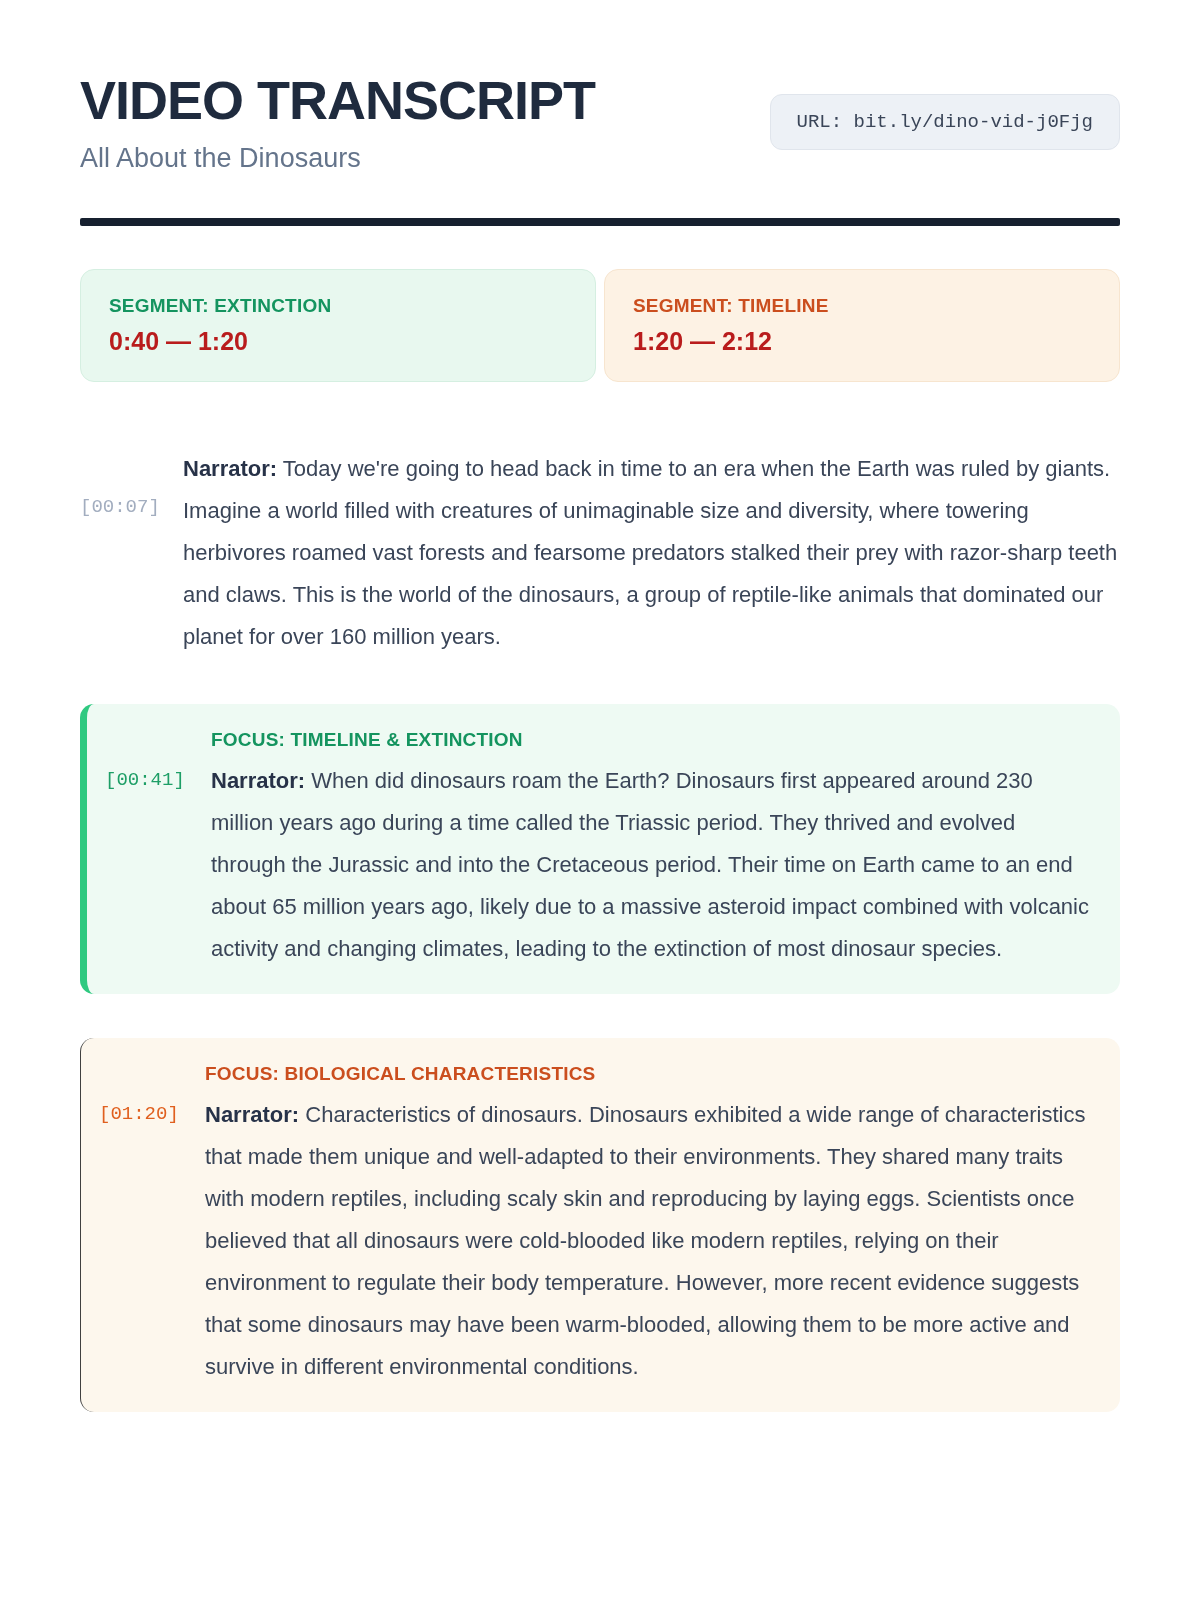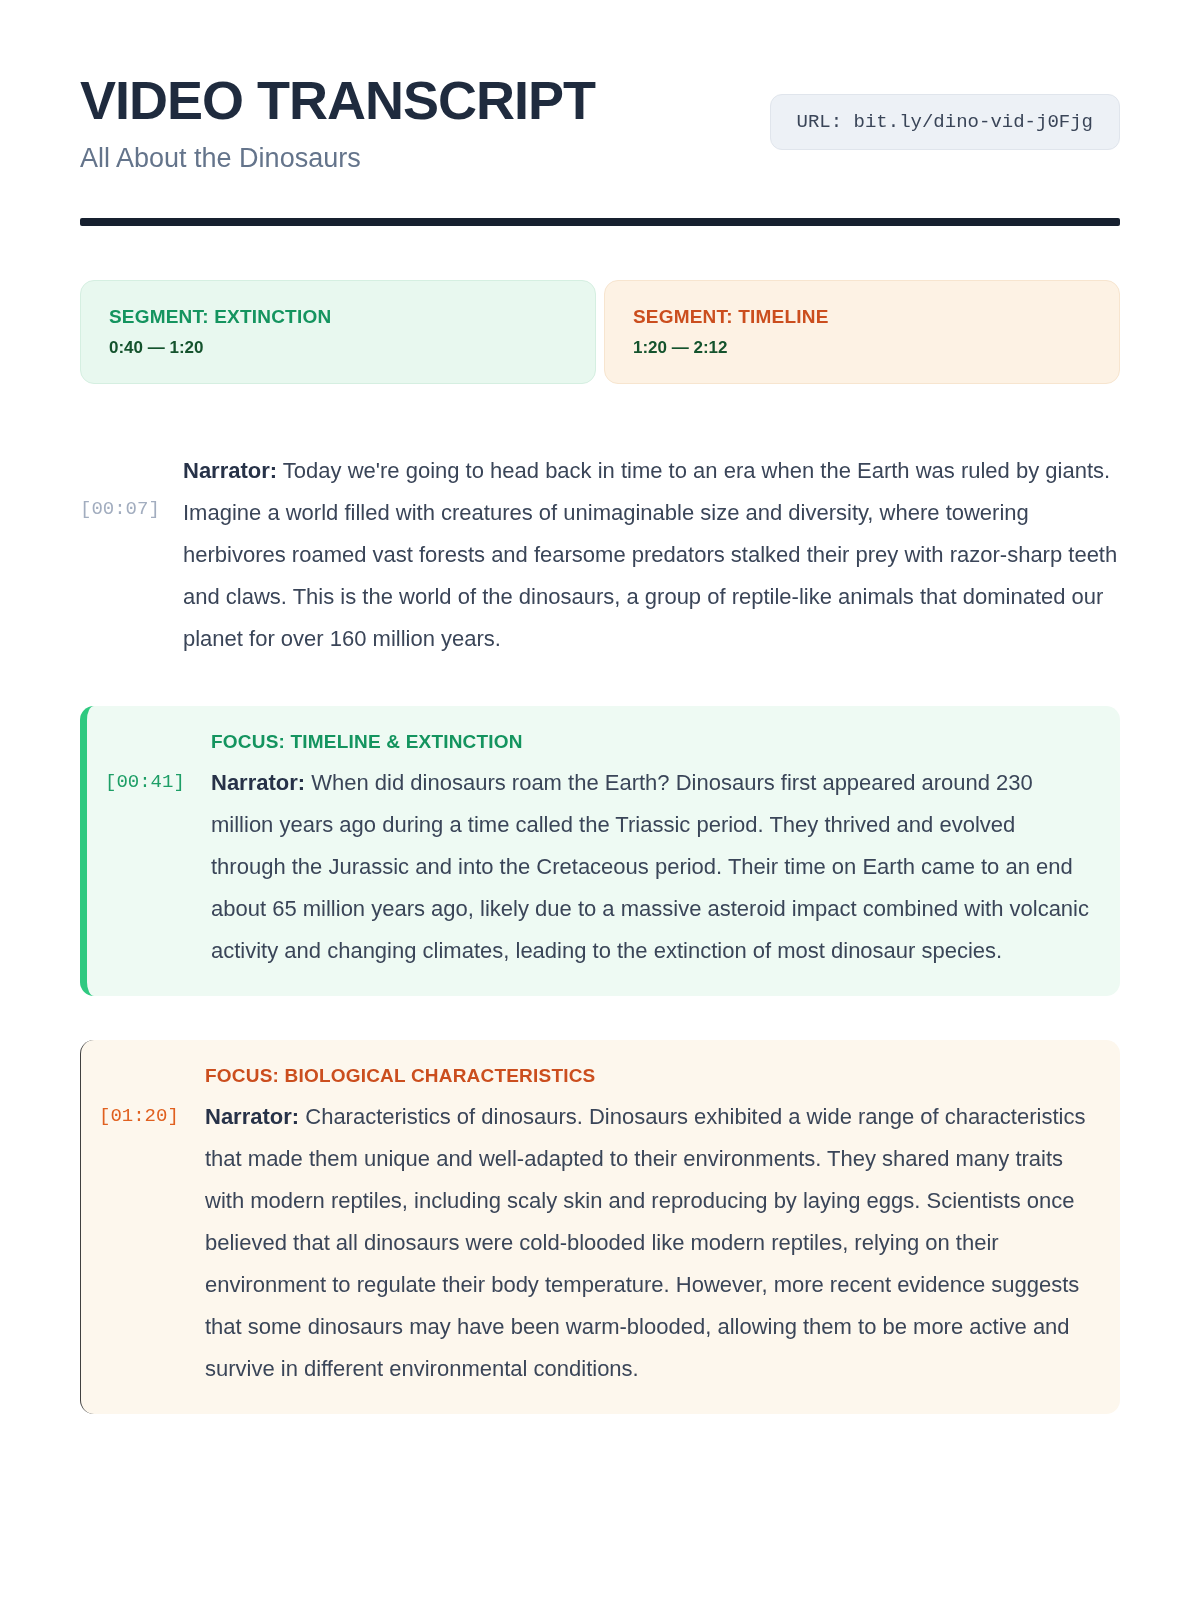--- a/index.html
+++ b/index.html
@@ -40,32 +40,32 @@
   }
   .divider {
     margin-top: 44px;
     height: 8px;
     background: #16202f;
     border-radius: 2px;
   }
 
   
   .segments {
-    margin-top: 54px;
+    margin-top: 43px;
     display: grid;
     grid-template-columns: 1fr 1fr;
     gap: 8px;
   }
   .segment-card { border-radius: 14px; padding: 25px 28px; }
   .segment-card.green  { background: #e8f8ef; border: 1px solid #d5efe1; }
   .segment-card.orange { background: #fdf2e4; border: 1px solid #f7e5cf; }
   .segment-label { font-size: 19px; font-weight: 700; letter-spacing: 0.2px; }
   .green  .segment-label { color: #14945f; }
   .orange .segment-label { color: #cb4e1e; }
-  .segment-time { margin-top: 10px; font-size: 17px; font-weight: 700; color: #14532d; }
+  .segment-time { margin-top: 10px; font-size: 25px; font-weight: 700; color: #b91c1c; }
 
   
   .transcript { margin-top: 66px; }
   .ts {
     font-family: "Liberation Mono", "DejaVu Sans Mono", monospace;
     font-size: 19px;
     color: #a2adbf;
     margin-top: 40px;
   }
   .entry-text { font-size: 22px; line-height: 42px; color: #3a4558; }

